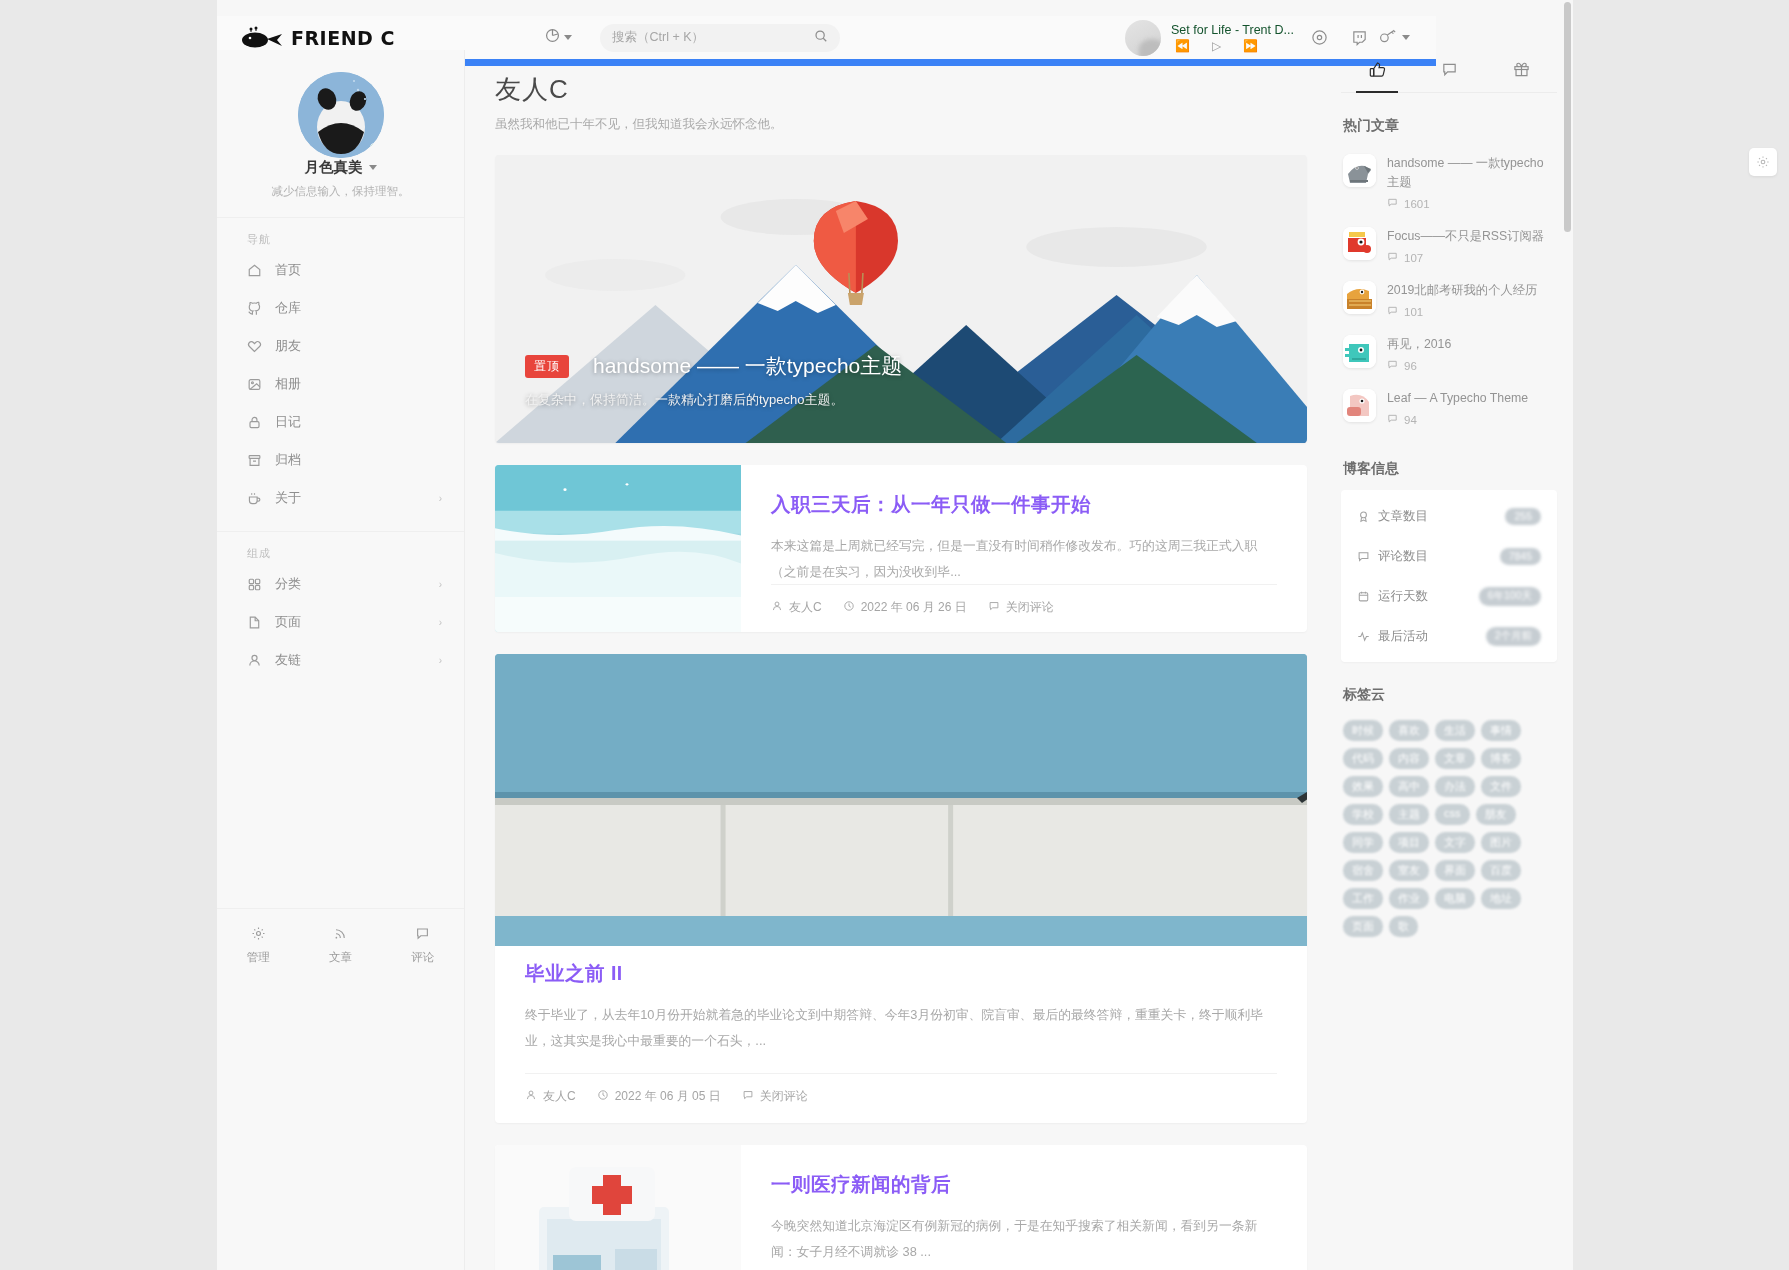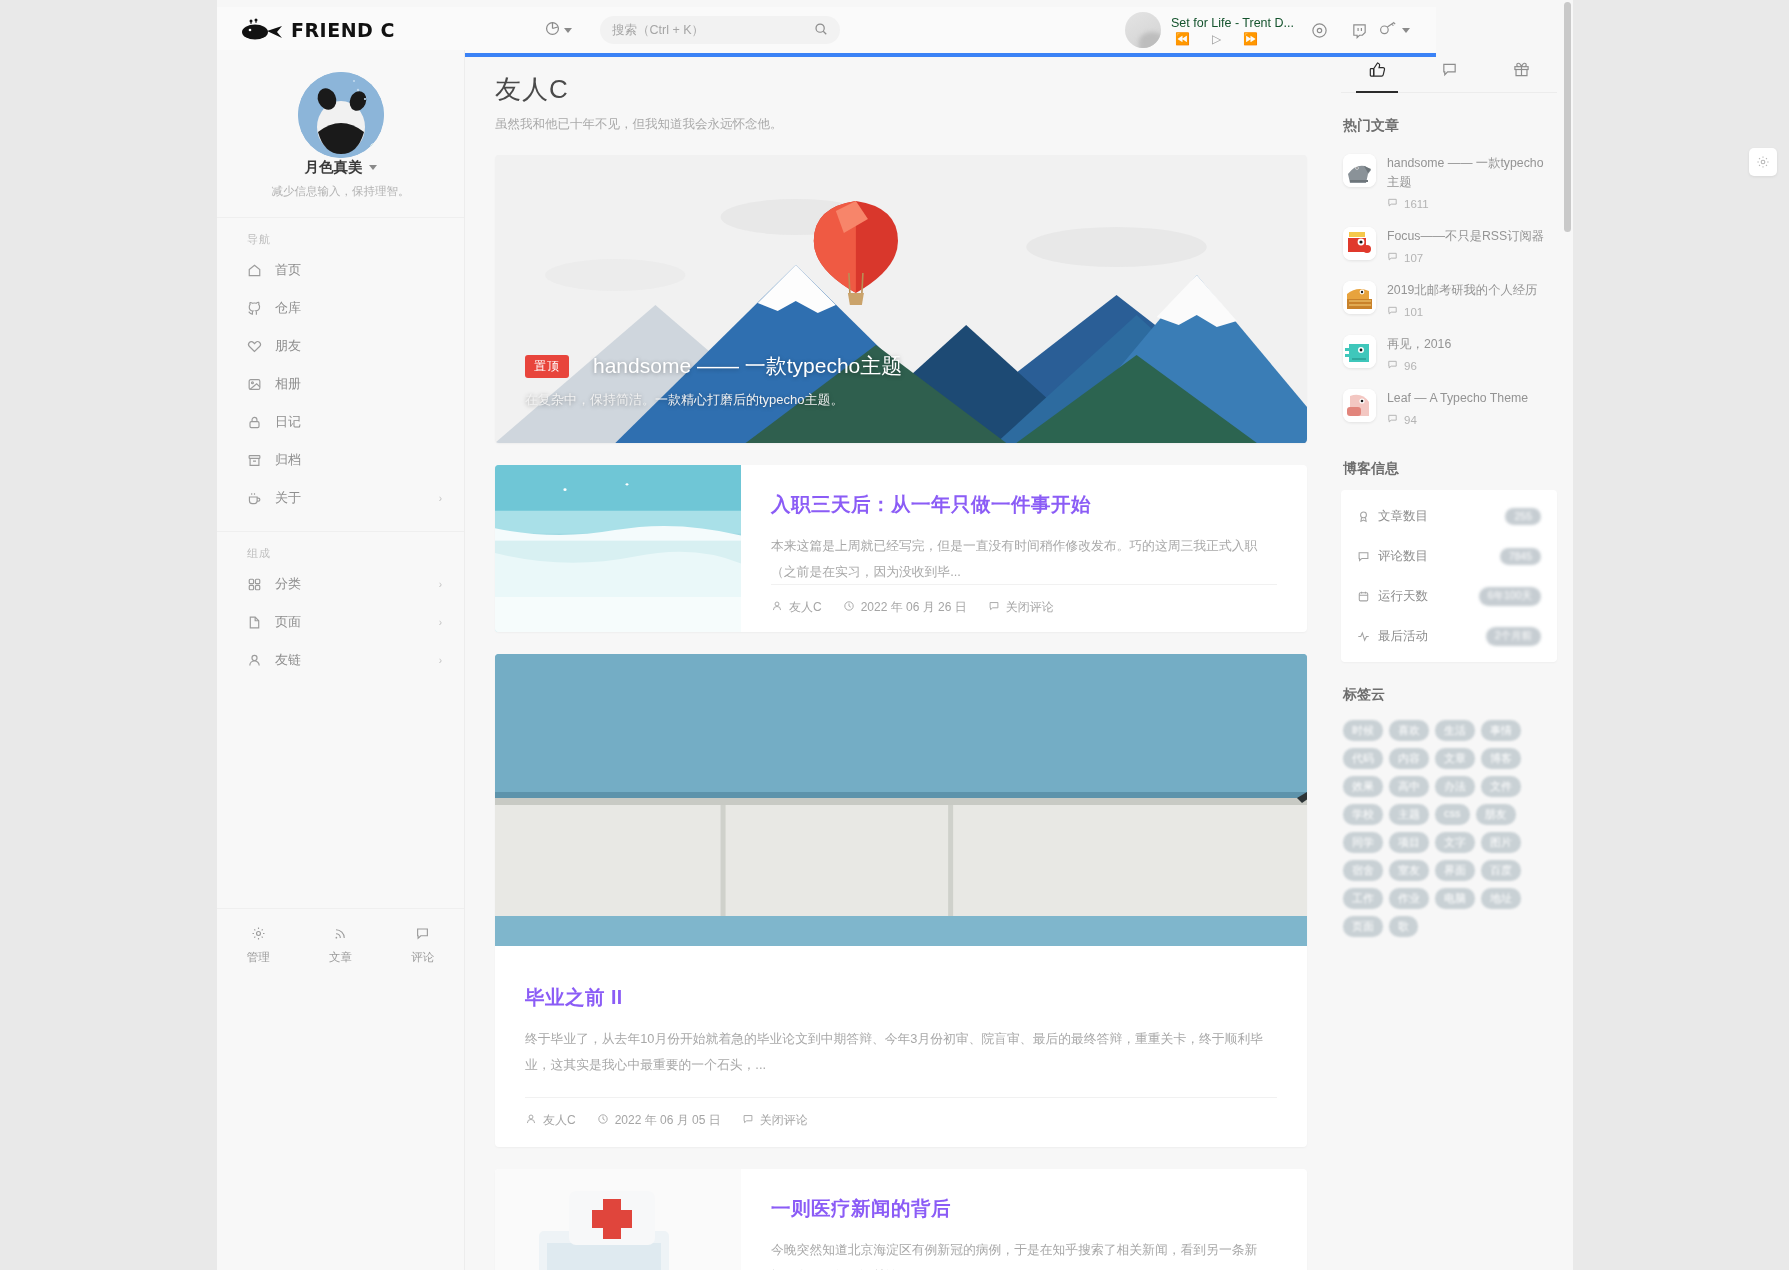--- a/index.html
+++ b/index.html
@@ -12,22 +12,22 @@
   .browser { position: relative; width: 1789px; height: 1270px; background:#e9e9e9; }
 
   
   .page {
     position: absolute; left: 217px; top: 0; width: 1356px; height: 1270px;
     background: #f7f7f7; overflow: hidden;
   }
 
   
   .topbar {
-    position: absolute; left:0; top:7px; width: 1219px; height: 50px;
-    background: #fafafa; border-bottom: 4px solid #3b82f6;
+    position: absolute; left:0; top:16px; width: 1219px; height: 50px;
+    background: #fafafa; border-bottom: 7px solid #3b82f6;
     display: flex; align-items: center;
   }
   .brand { display:flex; align-items:center; gap:8px; width: 248px; padding-left: 20px; }
   .brand-logo { width: 46px; height: 24px; position: relative; }
   .brand-logo svg { display:block; }
   .brand-text { font-size: 19px; font-weight: 700; letter-spacing: .5px; color:#111; font-family:"DejaVu Sans", sans-serif; }
 
   .pie-btn { display:flex; align-items:center; gap:4px; color:#7b7b7b; margin-left: 80px; cursor:pointer; }
   .caret { width:0;height:0;border-left:4px solid transparent;border-right:4px solid transparent;border-top:5px solid #8a8a8a; }
 
@@ -87,21 +87,21 @@
   .art-thumb svg{ position:absolute; inset:0; width:100%;height:100%; }
   .art-body { flex:1; padding:26px 30px 16px 30px; display:flex; flex-direction:column; }
   .art-title { font-size:19.5px; color:#8b5cf6; font-weight:700; letter-spacing:.5px; }
   .art-excerpt { margin-top:15px; font-size:12.8px; line-height:2.0; color:#a8a8a8; }
   .meta { margin-top:auto; padding-top:14px; border-top:1px solid #f1f1f1; display:flex; align-items:center; gap:7px; font-size:12px; color:#a5a5a5; }
   .meta .mi { display:flex; align-items:center; gap:6px; margin-right:14px; }
 
   
   .art-hero { height:292px; position:relative; overflow:hidden; }
   .art-hero svg{ position:absolute; inset:0; width:100%; height:100%; }
-  .art-block { padding:38px 30px 18px; }
+  .art-block { padding:14px 30px 18px; }
   .art-block .art-title { font-size:19.5px; }
   .art-block .meta { margin-top:20px; }
 
   
   .rsb { position:absolute; right:0; top:50px; width:248px; height:1220px; padding: 0 16px; }
   .rtabs { display:flex; border-bottom:1px solid #ececec; }
   .rtab { flex:1; display:flex; align-items:center; justify-content:center; height:42px; color:#8d8d8d; cursor:pointer; position:relative; }
   .rtab.active { color:#2b2b2b; }
   .rtab.active:after { content:""; position:absolute; left:50%; transform:translateX(-50%); bottom:-1px; width:42px; height:2px; background:#2b2b2b; }
   .rsec-t { font-size:14px; color:#6e6e6e; font-weight:700; padding: 24px 2px 12px; }
@@ -526,21 +526,21 @@
               <circle cx="14" cy="14" r=".8" fill="#222"></circle>
               <path d="M7 27h18" stroke="#6d757a" stroke-width="2"></path>
             </svg>
           </div>
         <div class="hot-meta">
           <div class="hot-title">handsome —— 一款typecho主题</div>
           <div class="hot-cnt">
             <span><svg width="11" height="11" viewBox="0 0 16 16" fill="none" stroke="#b4b4b4" stroke-width="1.4">
                   <path d="M2.6 3.4h10.8v7H6L3.2 13V10.4H2.6Z"></path>
                 </svg></span>
-            <span>1611</span>
+            <span>1601</span>
           </div>
         </div>
       </div>
 
       <div class="hot-item">
         <div class="hot-ico">
             <svg viewBox="0 0 33 33">
               <rect width="33" height="33" fill="#fff"></rect>
               <rect x="6" y="5" width="16" height="5" fill="#f5c84b"></rect>
               <path d="M5 11h18v14H5Z" fill="#e0392c"></path>

